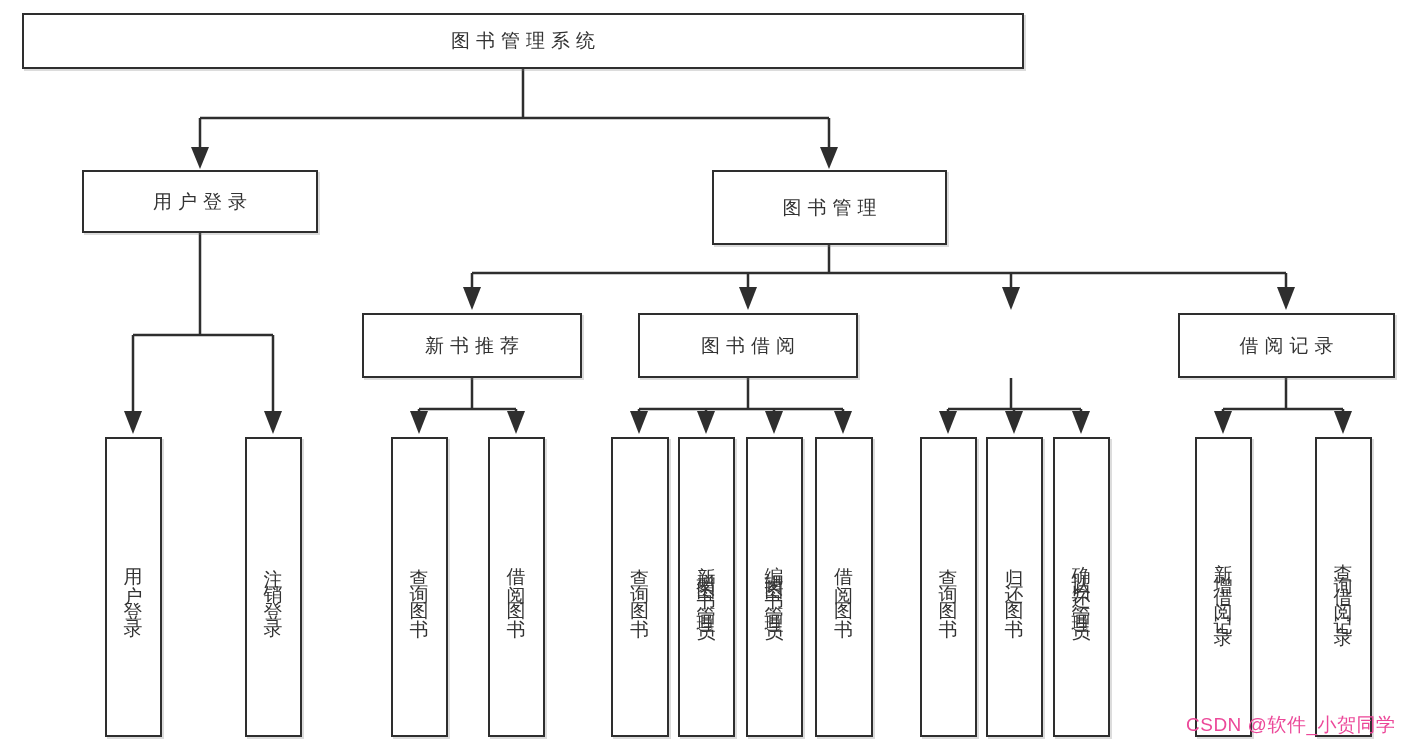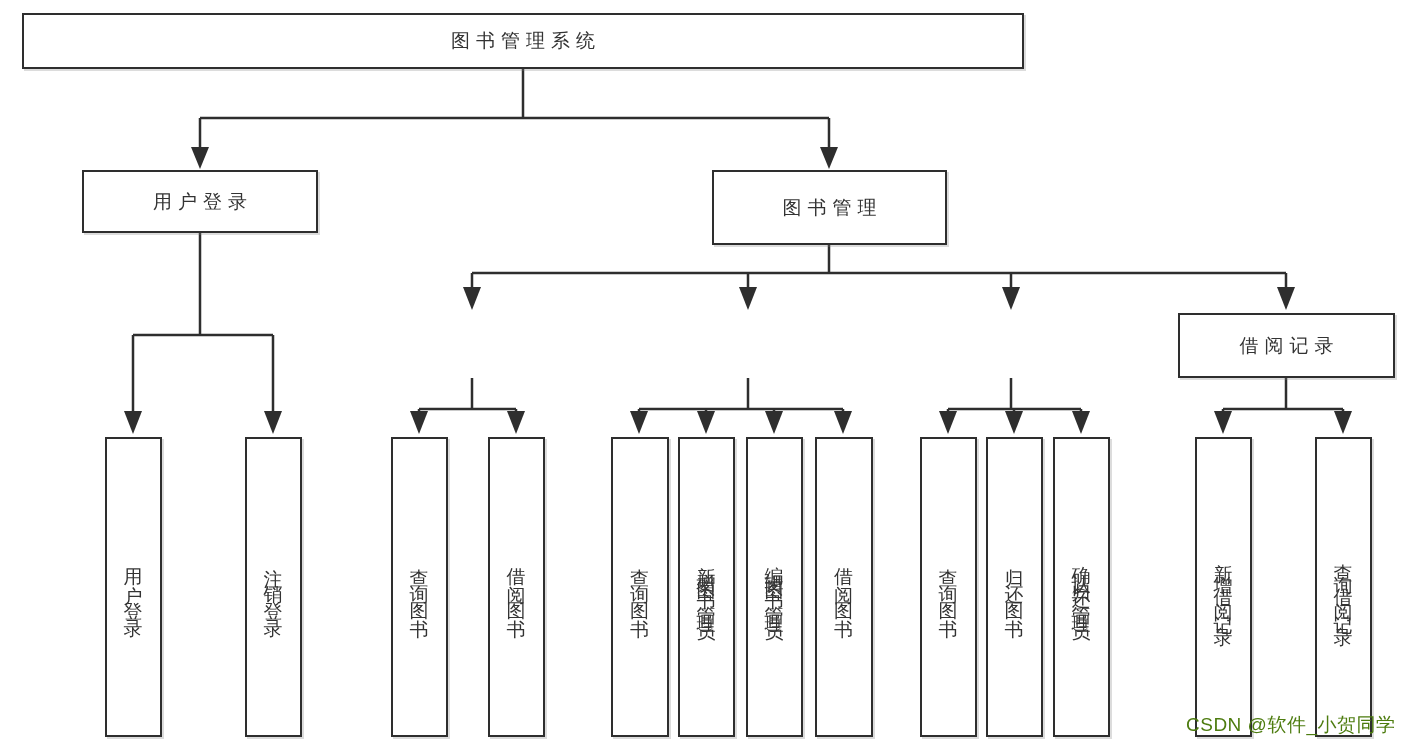--- a/index.html
+++ b/index.html
@@ -17,21 +17,21 @@
   }
   .hlabel { font-size:19px; letter-spacing:6px; text-indent:6px; white-space:nowrap; }
   .vlabel {
     writing-mode:vertical-rl; text-orientation:mixed;
     font-size:19px; line-height:1; letter-spacing:17px;
   }
   .leaf.mid .vlabel { letter-spacing:13px; }
   .leaf.long .vlabel { letter-spacing:8px; }
   .watermark {
     position:absolute; left:1186px; top:712px; z-index:6;
-    font-size:19px; color:#4d7c0f; letter-spacing:0.5px; white-space:nowrap;
+    font-size:19px; color:#ec4899; letter-spacing:0.5px; white-space:nowrap;
   }
 </style>
 </head>
 <body>
 
 <div class="canvas">
 
   <svg class="wires" viewBox="0 0 1405 747" xmlns="http://www.w3.org/2000/svg">
     <g stroke="#2e2e2e" stroke-width="2.5" fill="#2e2e2e">
       <path d="M523 69 V118 M200 118 H829 M200 118 V150 M829 118 V150" fill="none"></path>
@@ -79,20 +79,26 @@
     <span class="hlabel">图书管理系统</span>
   </div>
 
   <div class="node" style="left:82px; top:170px; width:236px; height:63px;">
     <span class="hlabel">用户登录</span>
   </div>
   <div class="node" style="left:712px; top:170px; width:235px; height:75px;">
     <span class="hlabel">图书管理</span>
   </div>
 
+  <div class="node" style="left:362px; top:313px; width:220px; height:65px;">
+    <span class="hlabel">新书推荐</span>
+  </div>
+  <div class="node" style="left:638px; top:313px; width:220px; height:65px;">
+    <span class="hlabel">图书借阅</span>
+  </div>
   <div class="node" style="left:1178px; top:313px; width:217px; height:65px;font-family:Liberation Mono, monospace;">
     <span class="hlabel">借阅记录</span>
   </div>
 
   <div class="node leaf" style="left:105px; top:437px; width:57px; height:300px;">
     <span class="vlabel">用户登录</span>
   </div>
   <div class="node leaf" style="left:245px; top:437px; width:57px; height:300px;">
     <span class="vlabel">注销登录</span>
   </div>

